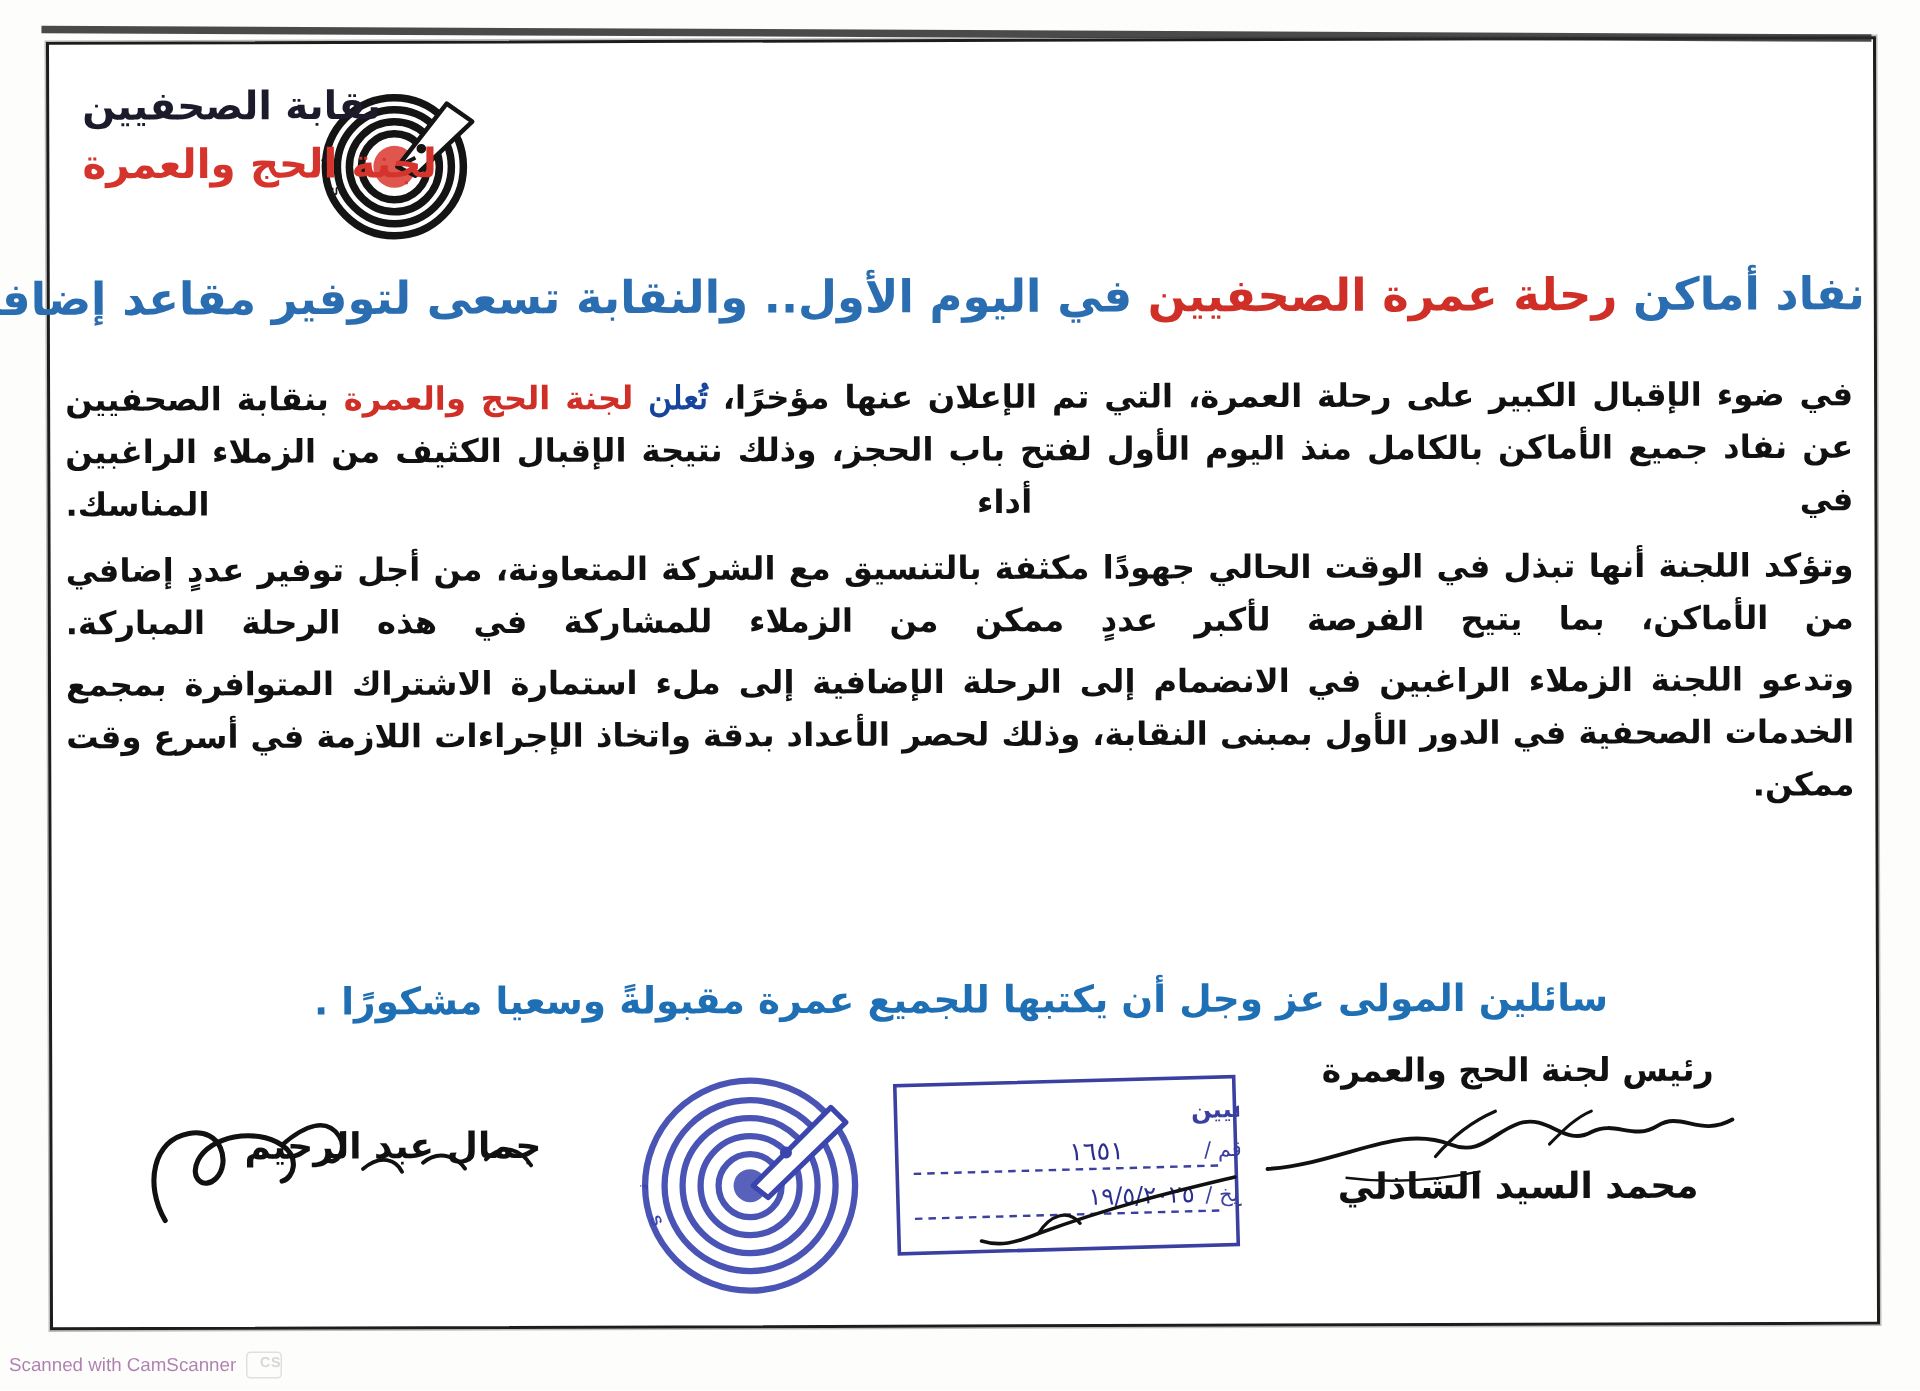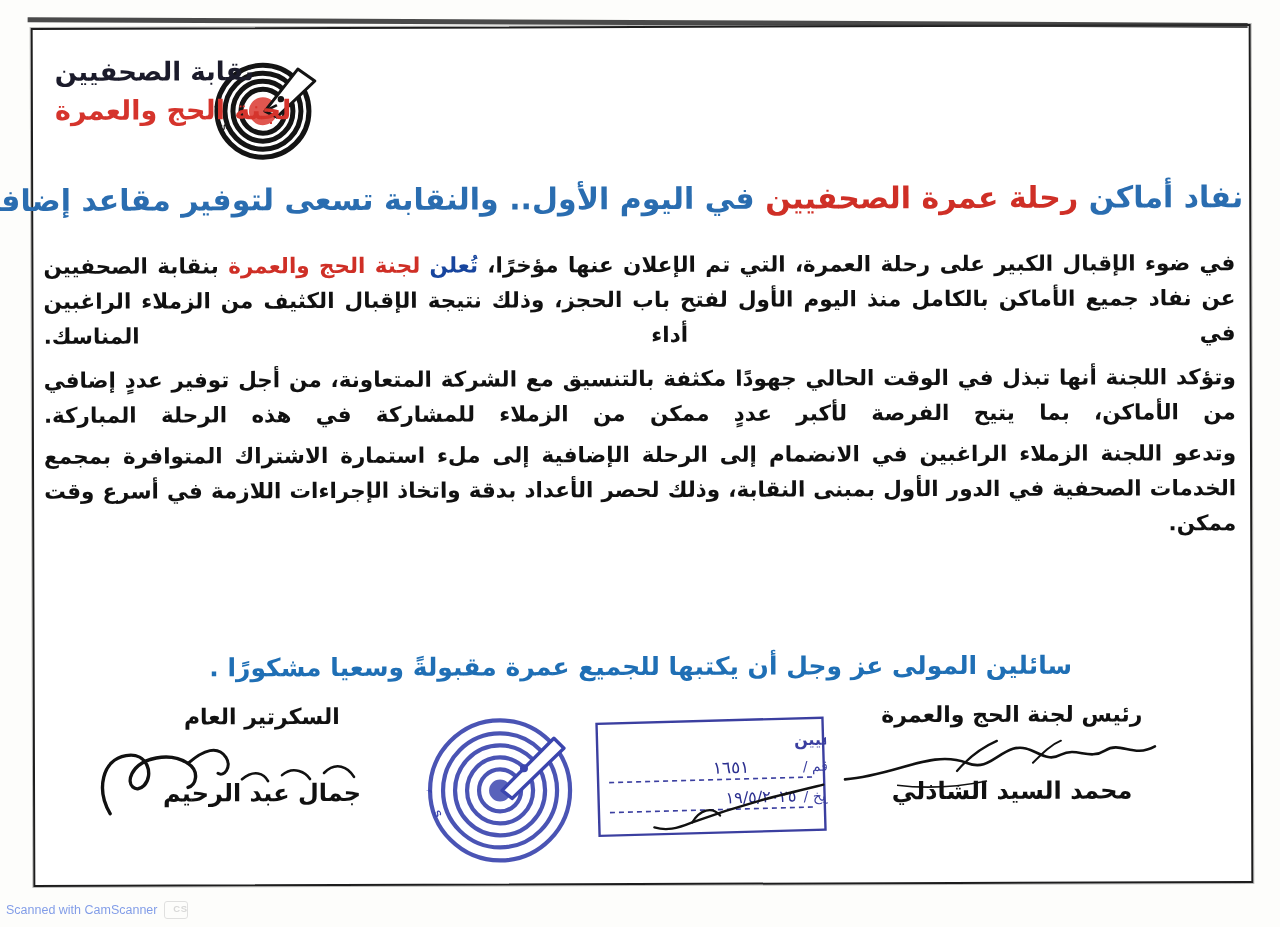--- a/index.html
+++ b/index.html
@@ -127,21 +127,21 @@
     font-family: "DejaVu Sans", sans-serif;
   }
   .para {
     font-size: 21.5px;
     font-weight: bold;
     line-height: 1.62;
     margin: 0 0 6px 0;
     letter-spacing: -0.2px;
   }
   .para.p1 { margin-bottom: 10px; }
-  .para .t-blue { color: #17459e; }
+  .para .t-blue { color: #17459e; font-family: Liberation Serif, serif; }
   .para .t-red  { color: #cf2f26; }
 
   
   .closing-dua {
     position: absolute;
     top: 622px;
     left: 0;
     width: 100%;
     text-align: center;
     direction: rtl;
@@ -214,21 +214,21 @@
     border: 1.5px solid #c9c9c9;
     border-radius: 3px;
     color: #b9b9b9;
     font-size: 9.5px;
     font-weight: bold;
     line-height: 13px;
     font-family: "Liberation Sans", sans-serif;
     letter-spacing: 0.5px;
   }
   .cs-text {
-    color: #1d4ed8;
+    color: #701a75;
     font-size: 12.5px;
     font-family: "Liberation Sans", sans-serif;
     direction: ltr;
   }
 </style>
 </head>
 <body>
 
 <div class="scan-sheet">
 
@@ -294,21 +294,20 @@
       <div class="sig-name">محمد السيد الشاذلي</div>
     </div>
     <svg class="sig-scribble scribble-right" width="330" height="70" viewBox="0 0 330 70">
       <path d="M8 50 C 60 46, 95 20, 130 34 C 150 42, 158 26, 176 20 C 196 14, 206 36, 224 26 C 240 18, 252 32, 268 22 C 284 12, 296 30, 318 18" fill="none" stroke="#111" stroke-width="2.6" stroke-linecap="round"></path>
       <path d="M120 42 C 132 28, 146 18, 160 12" fill="none" stroke="#111" stroke-width="2.2" stroke-linecap="round"></path>
       <path d="M196 34 C 206 24, 214 16, 224 12" fill="none" stroke="#111" stroke-width="2" stroke-linecap="round"></path>
       <path d="M60 56 C 90 60, 120 58, 150 52" fill="none" stroke="#111" stroke-width="1.6"></path>
     </svg>
 
     <div class="sig-block sig-left">
-      <div class="sig-title">السكرتير العام</div>
       <div class="sig-name">جمال عبد الرحيم</div>
     </div>
     <svg class="sig-scribble scribble-left" width="330" height="90" viewBox="0 0 330 90">
       <path d="M18 84 C 4 60, 10 30, 34 26 C 56 22, 62 46, 52 56 C 44 64, 34 56, 40 44 C 48 28, 78 22, 96 34 C 108 42, 104 56, 96 58" fill="none" stroke="#111" stroke-width="3.4" stroke-linecap="round"></path>
       <path d="M96 34 C 112 20, 126 16, 134 28 C 140 38, 132 48, 126 44" fill="none" stroke="#111" stroke-width="3" stroke-linecap="round"></path>
       <path d="M150 50 C 162 40, 172 44, 176 52" fill="none" stroke="#111" stroke-width="2.6" stroke-linecap="round"></path>
       <path d="M190 46 C 202 36, 214 44, 218 50" fill="none" stroke="#111" stroke-width="2.6" stroke-linecap="round"></path>
       <path d="M232 44 C 244 32, 256 38, 262 48" fill="none" stroke="#111" stroke-width="2.6" stroke-linecap="round"></path>
     </svg>
 

